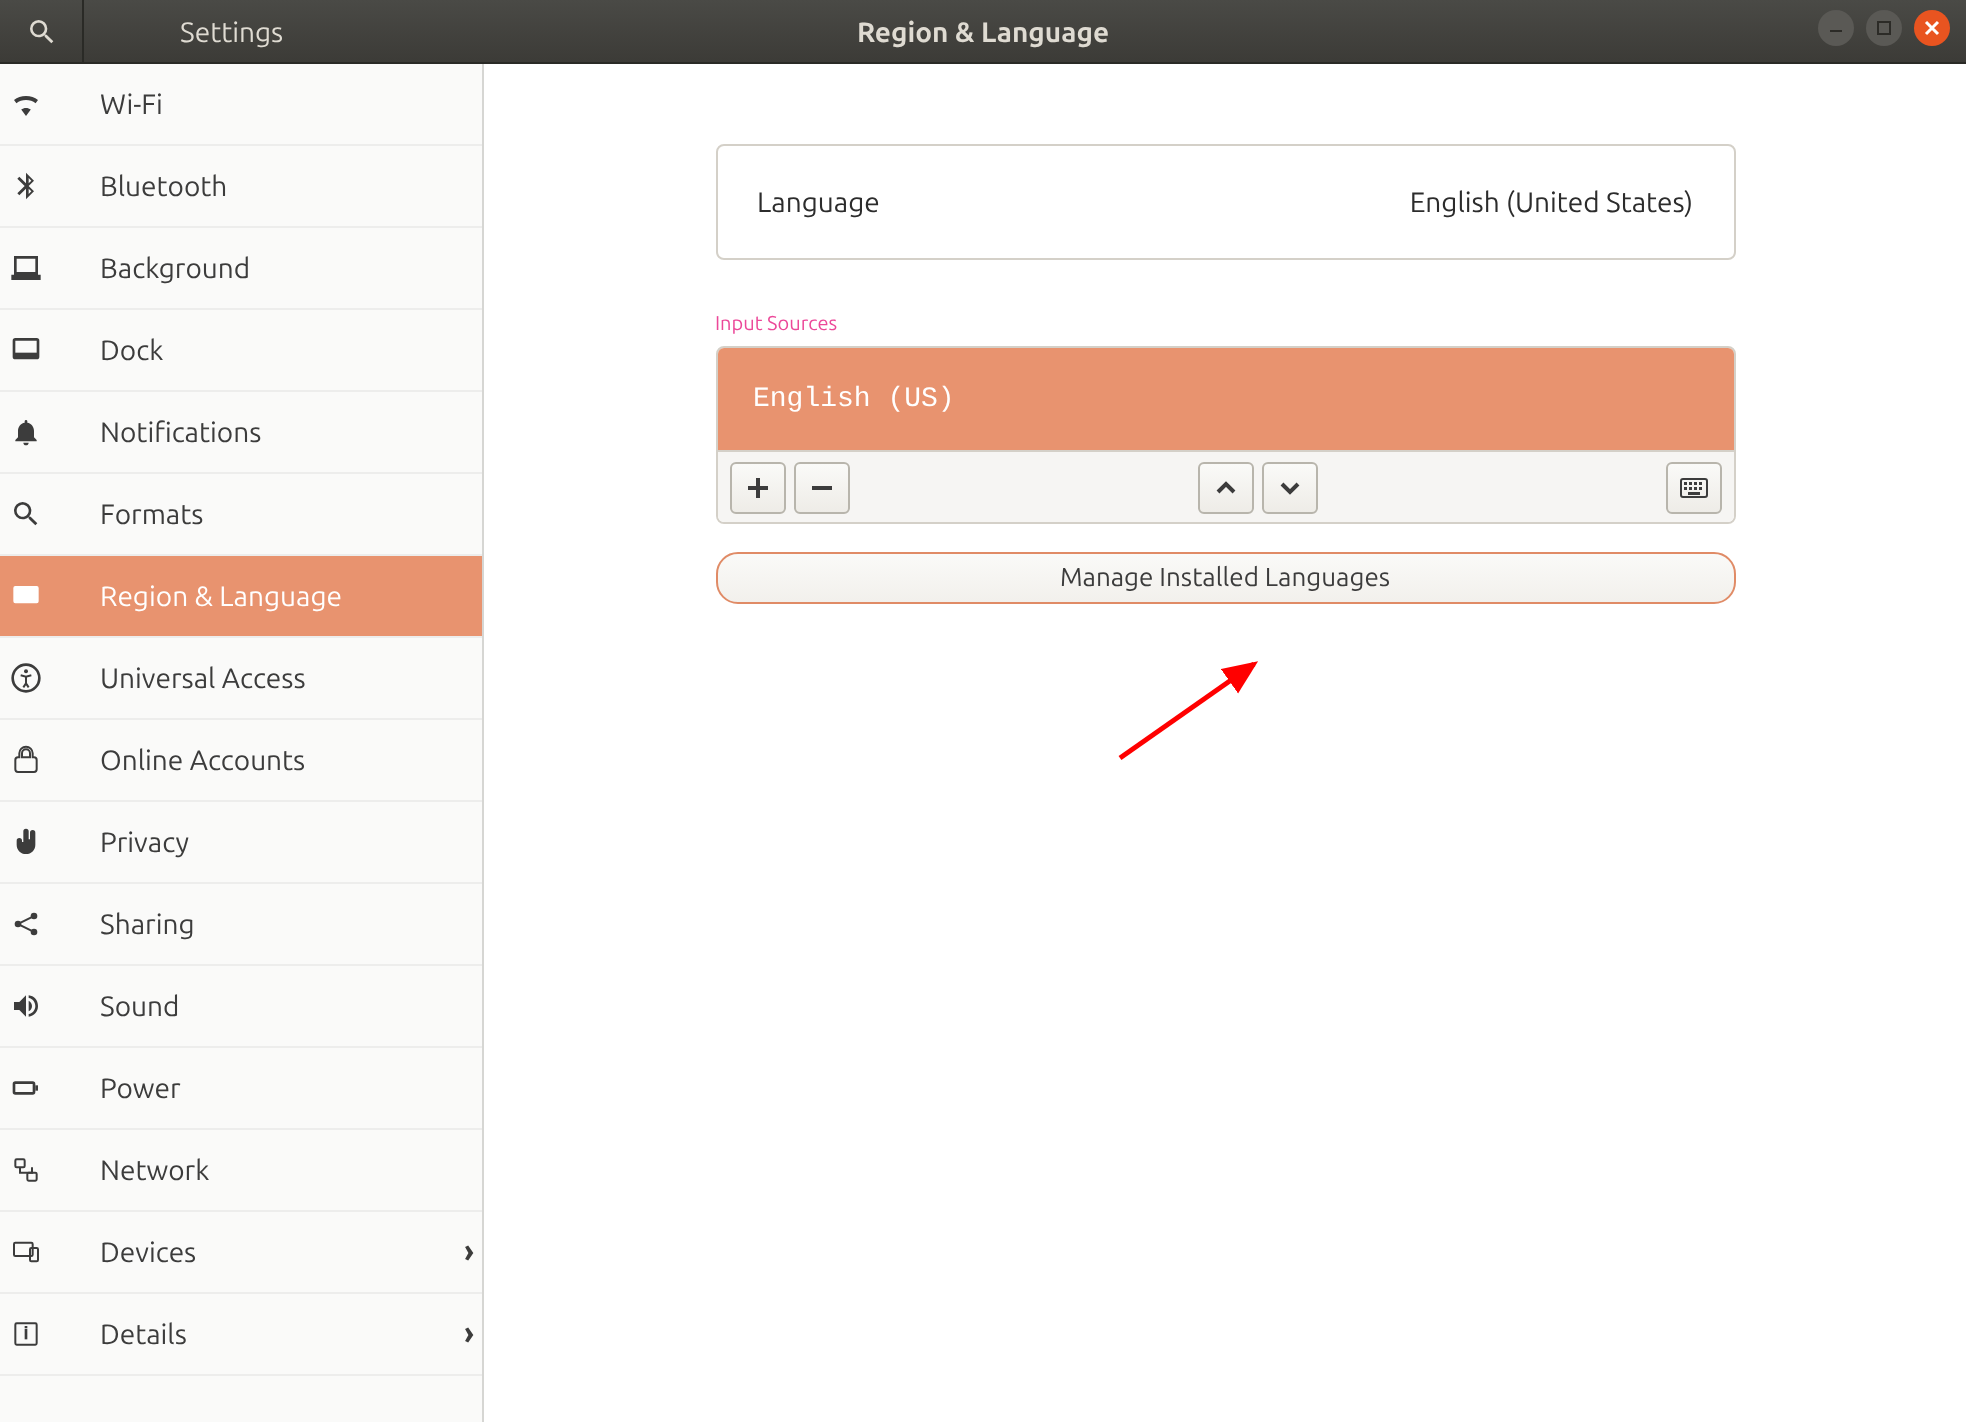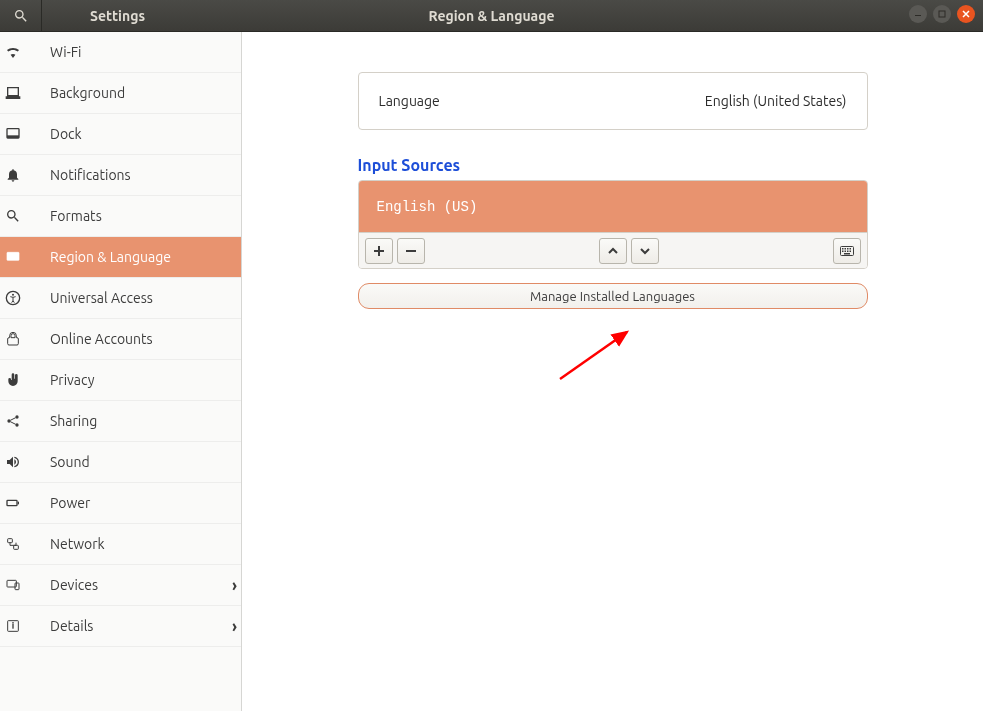--- a/index.html
+++ b/index.html
@@ -26,21 +26,21 @@
     height: 32px;
     display: flex;
     align-items: center;
     justify-content: center;
     border-right: 1px solid #2a2a26;
     cursor: pointer;
   }
   .tb-search svg { width: 16px; height: 16px; fill: #dfdbd2; }
   .tb-settings-label {
     color: #dfdbd2;
-    font-weight: 700;
+    font-weight: 400;
     font-size: 14px;
     margin-left: 48px;
   }
   .tb-title {
     position: absolute;
     left: 0; right: 0;
     text-align: center;
     color: #dfdbd2;
     font-weight: 600;
     font-size: 14px;
@@ -124,23 +124,23 @@
     padding: 0 20px;
     justify-content: space-between;
     cursor: pointer;
   }
   .settings-row + .settings-row { border-top: 1px solid #d4d0c8; }
   .row-label { font-size: 14px; color: #2c2c2c; }
   .row-value { font-size: 14px; color: #2c2c2c; }
   .section-heading {
     width: 510px;
     margin: 0 auto 6px auto;
-    font-weight: 700;
-    font-size: 16px;
-    color: #1d4ed8;
+    font-weight: 400;
+    font-size: 10px;
+    color: #ec4899;
   }
   .input-sources-box {
     width: 510px;
     margin: 0 auto 14px auto;
     border: 1px solid #d4d0c8;
     border-radius: 4px;
     overflow: hidden;
     font-family: Liberation Mono, monospace;
   }
   .input-source-row {
@@ -228,20 +228,28 @@
 
 <div class="layout">
   <div class="sidebar">
     <div class="side-item">
       <span class="side-icon">
           <svg viewBox="0 0 24 24">
             <path d="M12 21l3.6-4.8c-1-.75-2.25-1.2-3.6-1.2s-2.6.45-3.6 1.2L12 21zm-7.2-9.6c2-1.5 4.5-2.4 7.2-2.4s5.2.9 7.2 2.4l1.8-2.4C18.6 7.2 15.45 6 12 6S5.4 7.2 3 9l1.8 2.4z"></path>
           </svg>
         </span>
       <span>Wi-Fi</span>
+    </div>
+    <div class="side-item">
+      <span class="side-icon">
+          <svg viewBox="0 0 24 24">
+            <path d="M12 2v8L7 5 5.5 6.5 11 12l-5.5 5.5L7 19l5-5v8l6-6-4-4 4-4-6-6zm2 4l2 2-2 2V6zm0 8l2 2-2 2v-4z"></path>
+          </svg>
+        </span>
+      <span>Bluetooth</span>
     </div>
     <div class="side-item">
       <span class="side-icon">
           <svg viewBox="0 0 24 24">
             <path d="M4 4h16v12H4z M2 18h20v2H2z" fill="none" stroke="#3c3c3c" stroke-width="2"></path>
           </svg>
         </span>
       <span>Background</span>
     </div>
     <div class="side-item">

